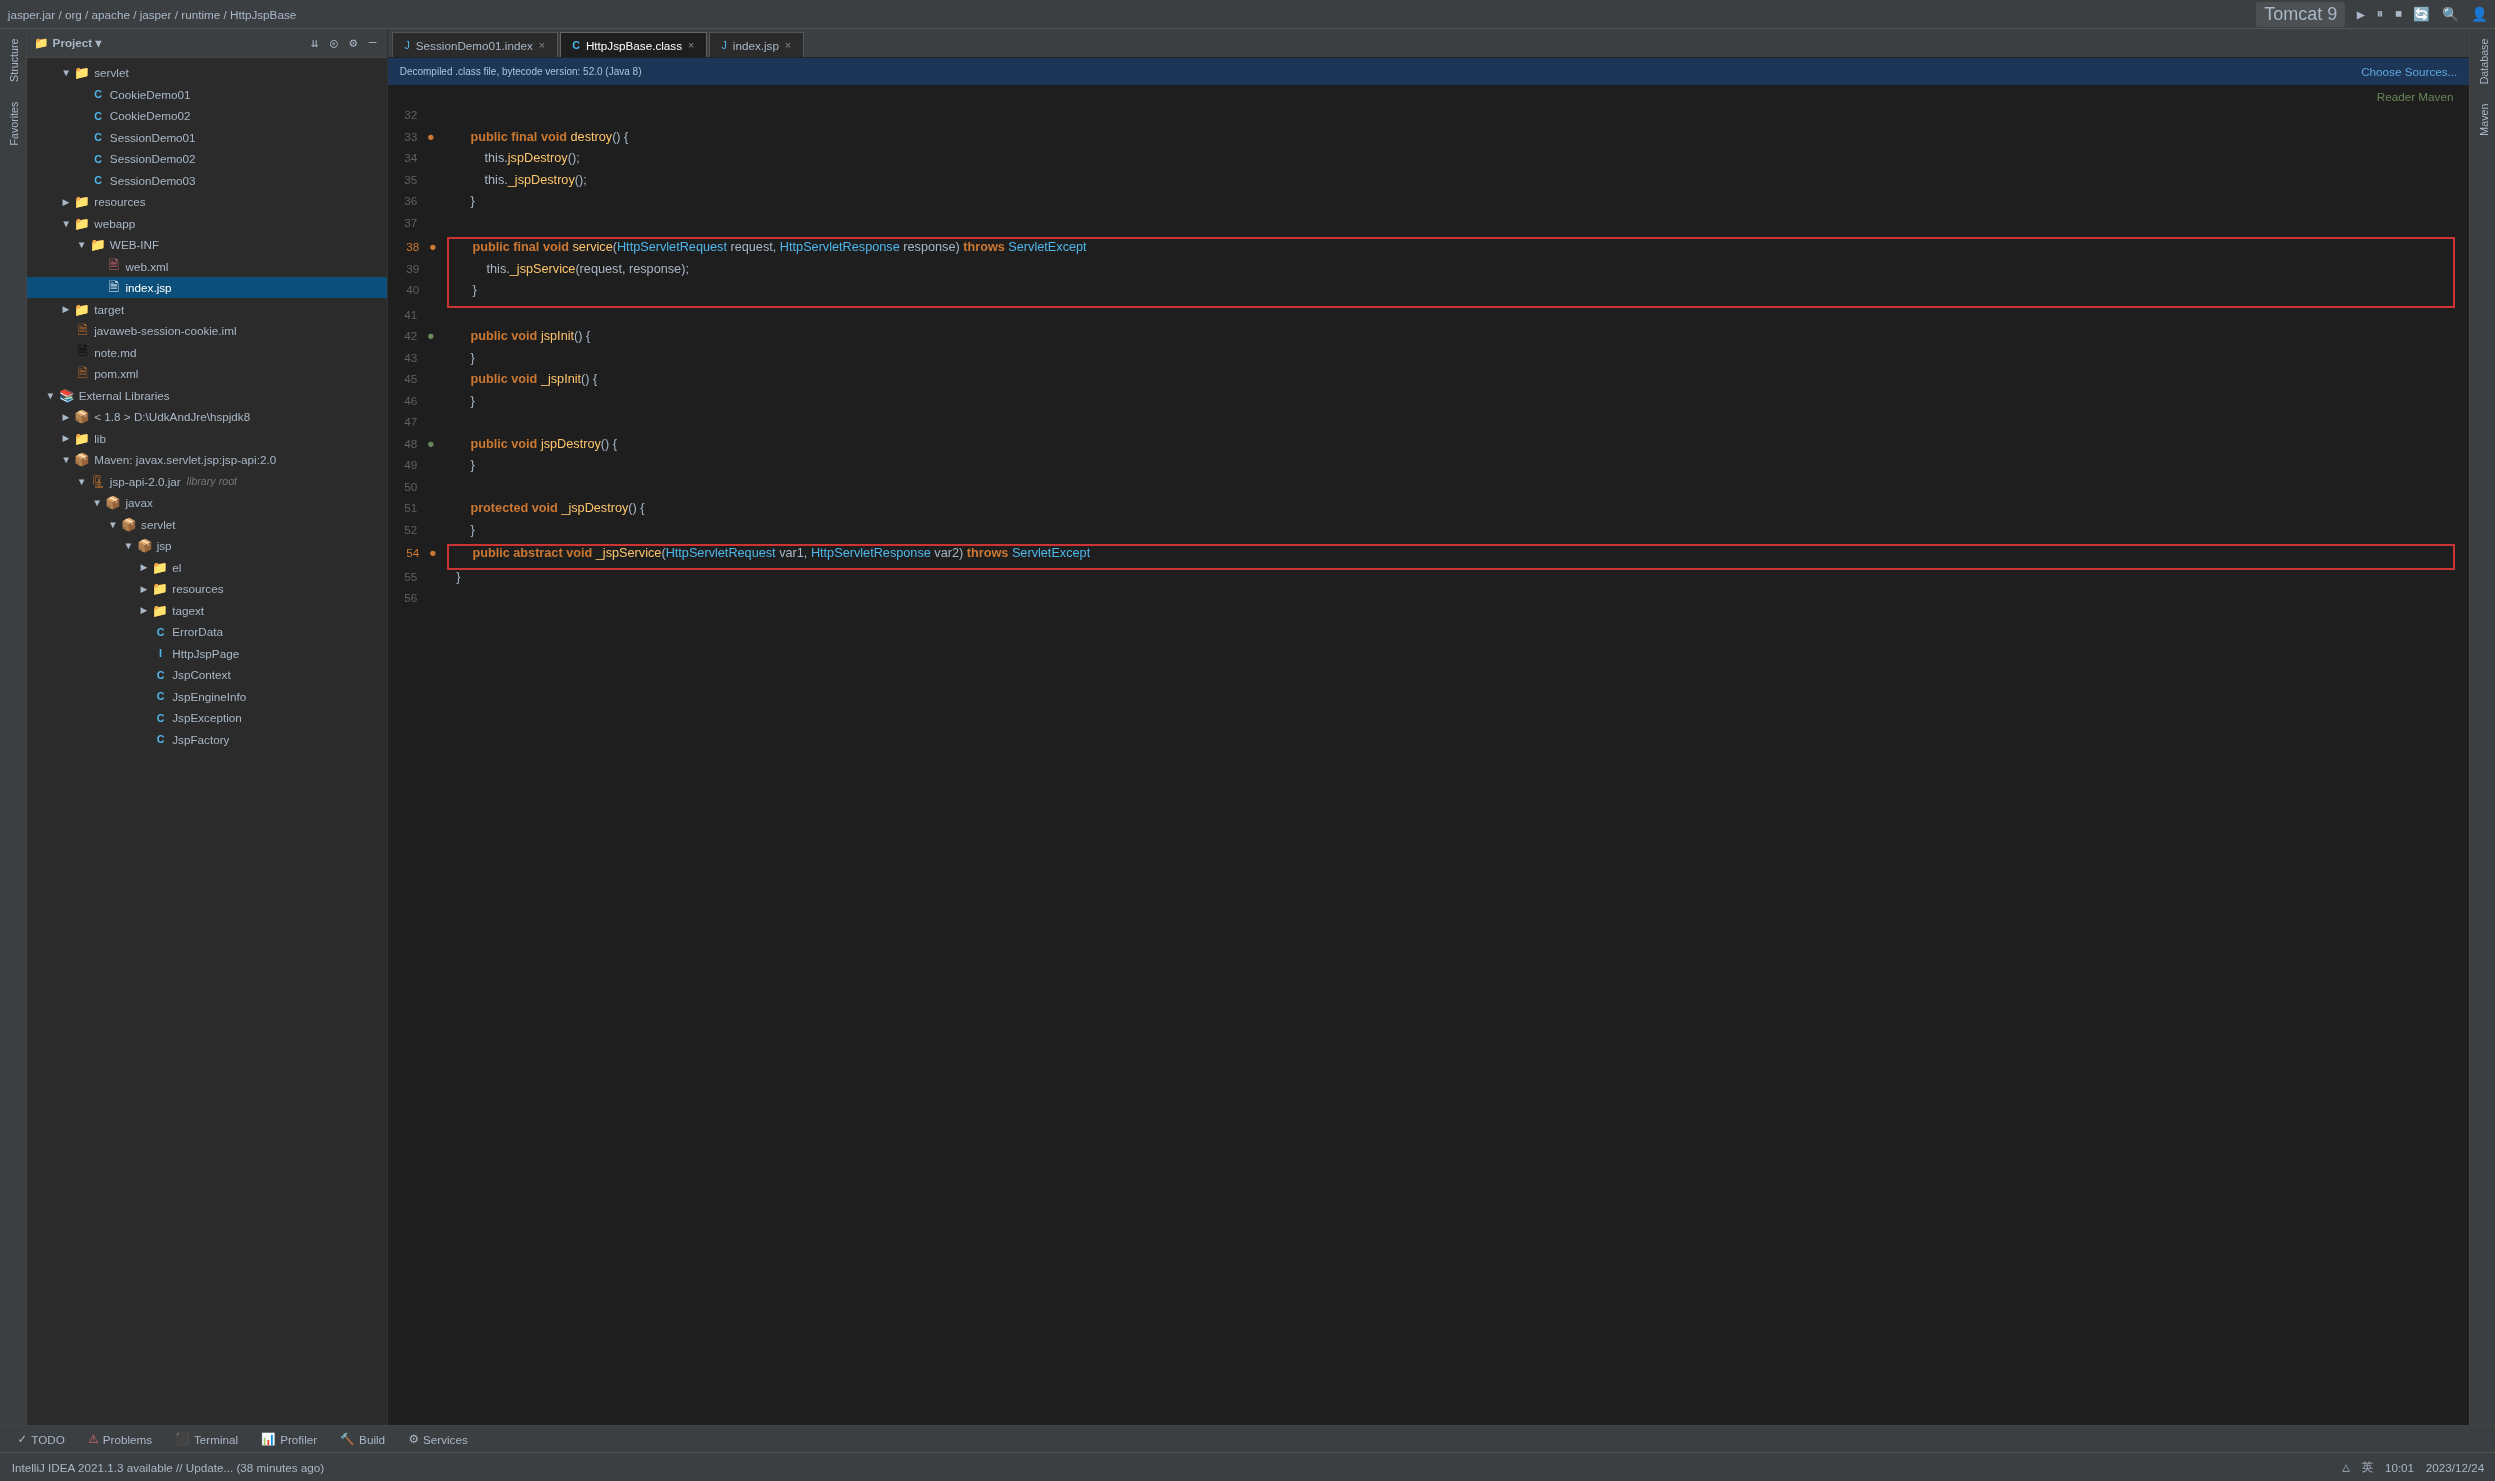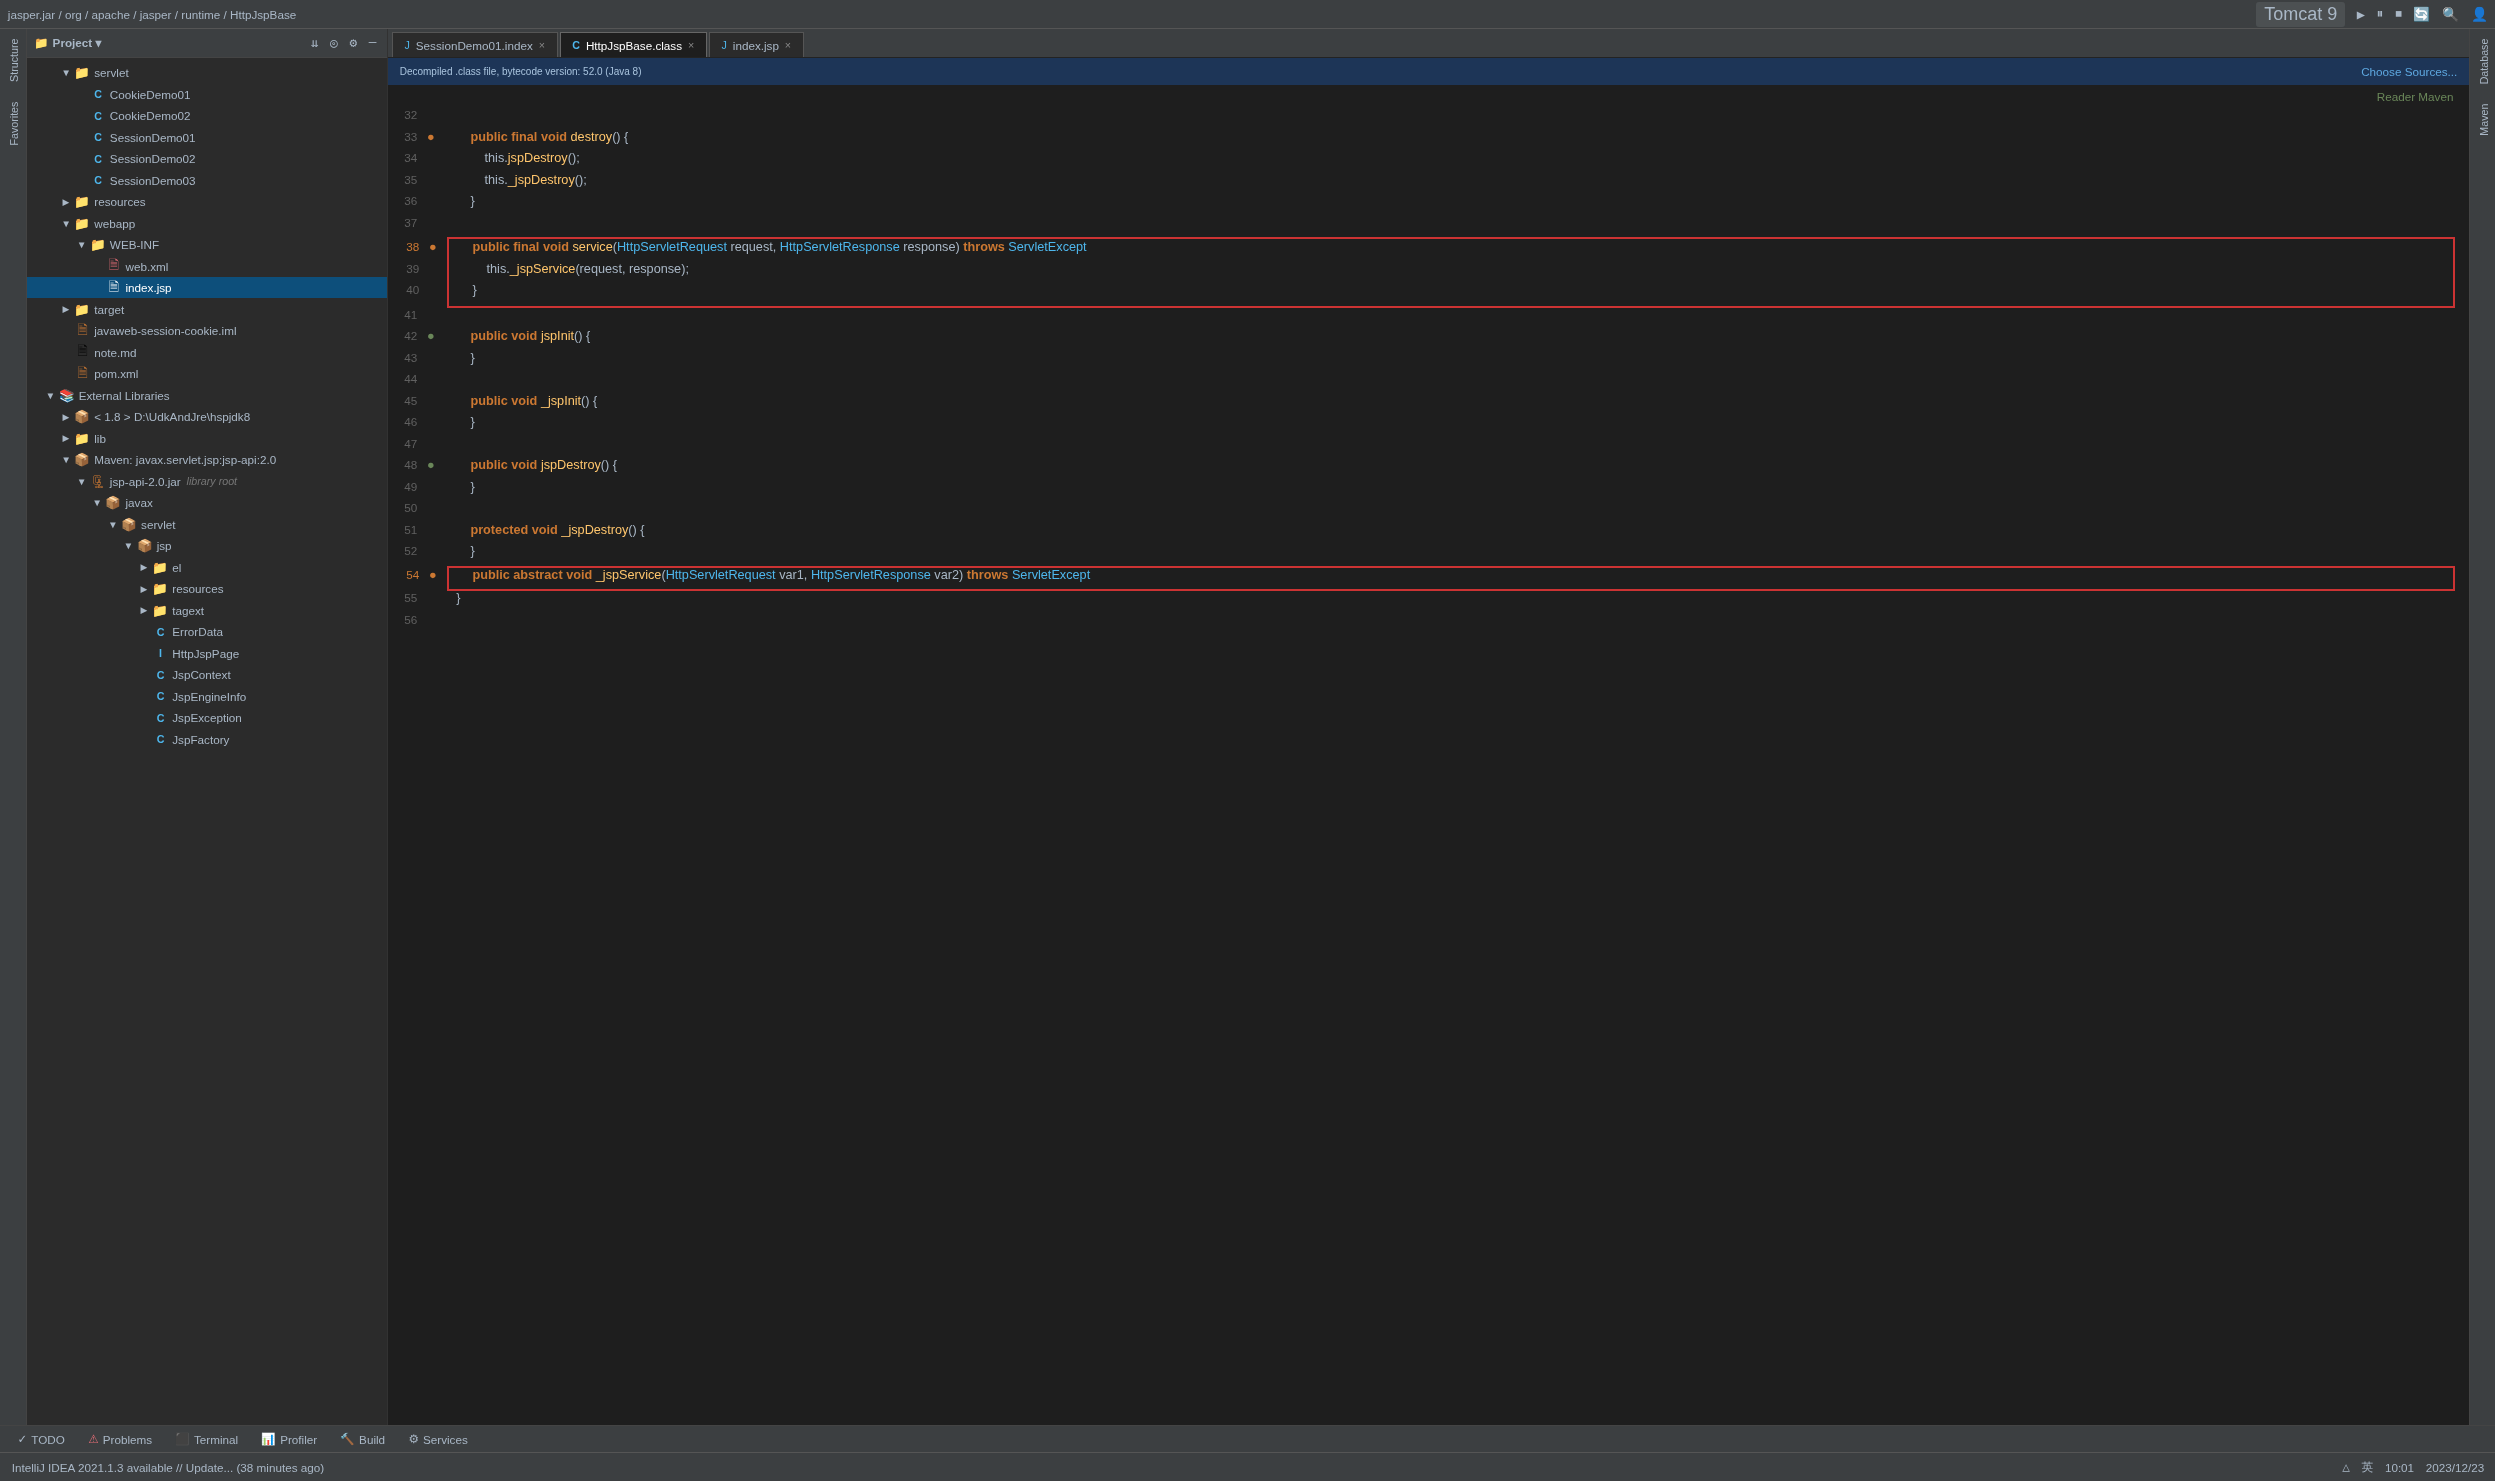--- a/index.html
+++ b/index.html
@@ -813,25 +813,20 @@
         <span class="line-gutter" style="color:#6a8759;">●</span>
         <span class="line-code">    <span class="kw">public void</span> <span class="fn">jspInit</span>() {</span>
       </div>
 
       <div class="code-line">
         <span class="line-num">43</span>
         <span class="line-gutter"></span>
         <span class="line-code">    }</span>
       </div>
 
-      <div class="code-line">
-        <span class="line-num">44</span>
-        <span class="line-gutter"></span>
-        <span class="line-code"></span>
-      </div>
 
       <div class="code-line">
         <span class="line-num">45</span>
         <span class="line-gutter"></span>
         <span class="line-code">    <span class="kw">public void</span> <span class="fn">_jspInit</span>() {</span>
       </div>
 
       <div class="code-line">
         <span class="line-num">46</span>
         <span class="line-gutter"></span>
@@ -932,16 +927,16 @@
     <span>Services</span>
   </div>
 </div>
 
 <div id="status-bar" style="bottom:0;">
   <span class="status-text">IntelliJ IDEA 2021.1.3 available // Update... (38 minutes ago)</span>
   <div class="status-right">
     <span class="status-icon">△</span>
     <span class="status-text">英</span>
     <span class="status-text">10:01</span>
-    <span class="status-text">2023/12/23</span>
+    <span class="status-text">2023/12/24</span>
   </div>
 </div>
 
 
 </body></html>

